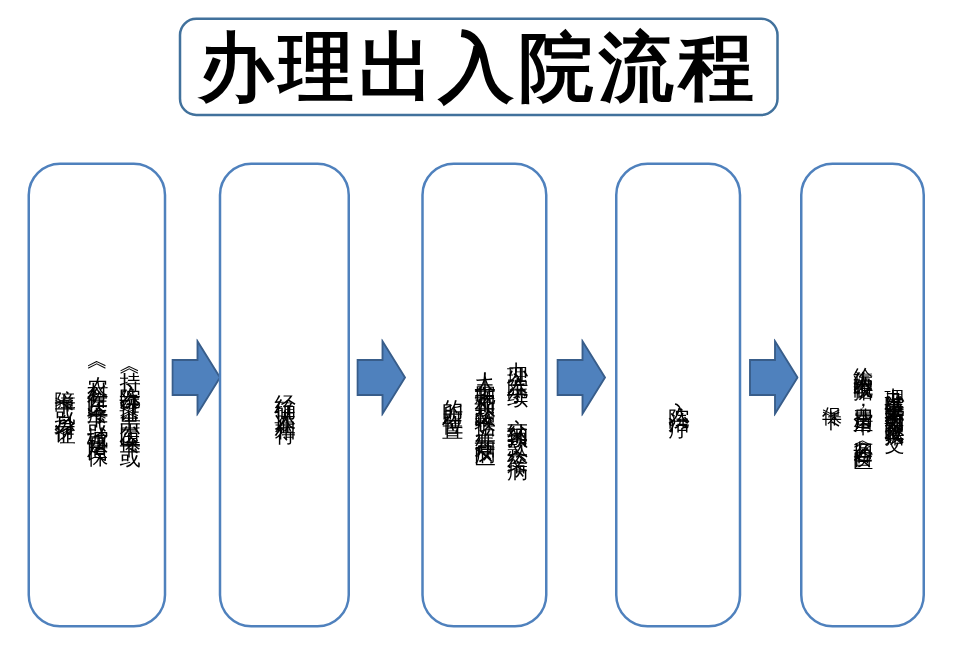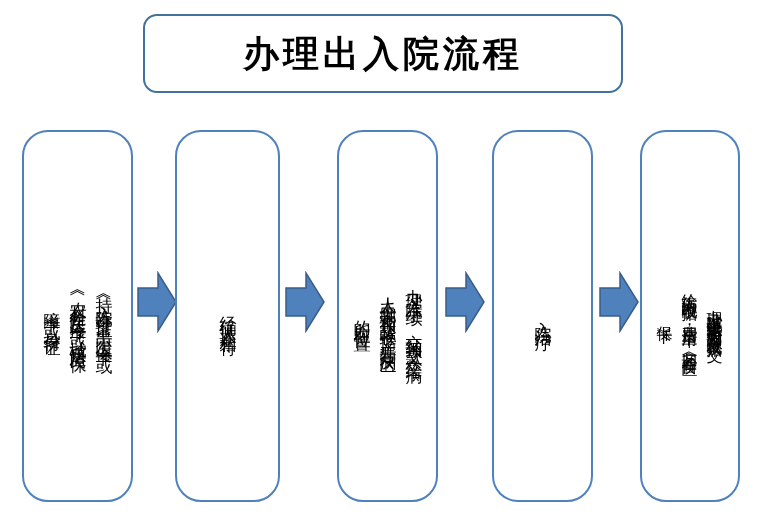--- a/index.html
+++ b/index.html
@@ -24,21 +24,21 @@
     height: 79px;
     border: 2px solid var(--title_border, #41719C);
     border-radius: 14px;
     box-sizing: border-box;
     display: flex;
     align-items: center;
     justify-content: center;
     background: #ffffff;
   }
   .title-text {
-    font-size: 36px;
+    font-size: 60px;
     font-weight: bold;
     letter-spacing: 4px;
     line-height: 1;
     white-space: nowrap;
     font-family: Liberation Serif, serif;
   }
   .step {
     position: absolute;
     top: 130px;
     height: 372px;

